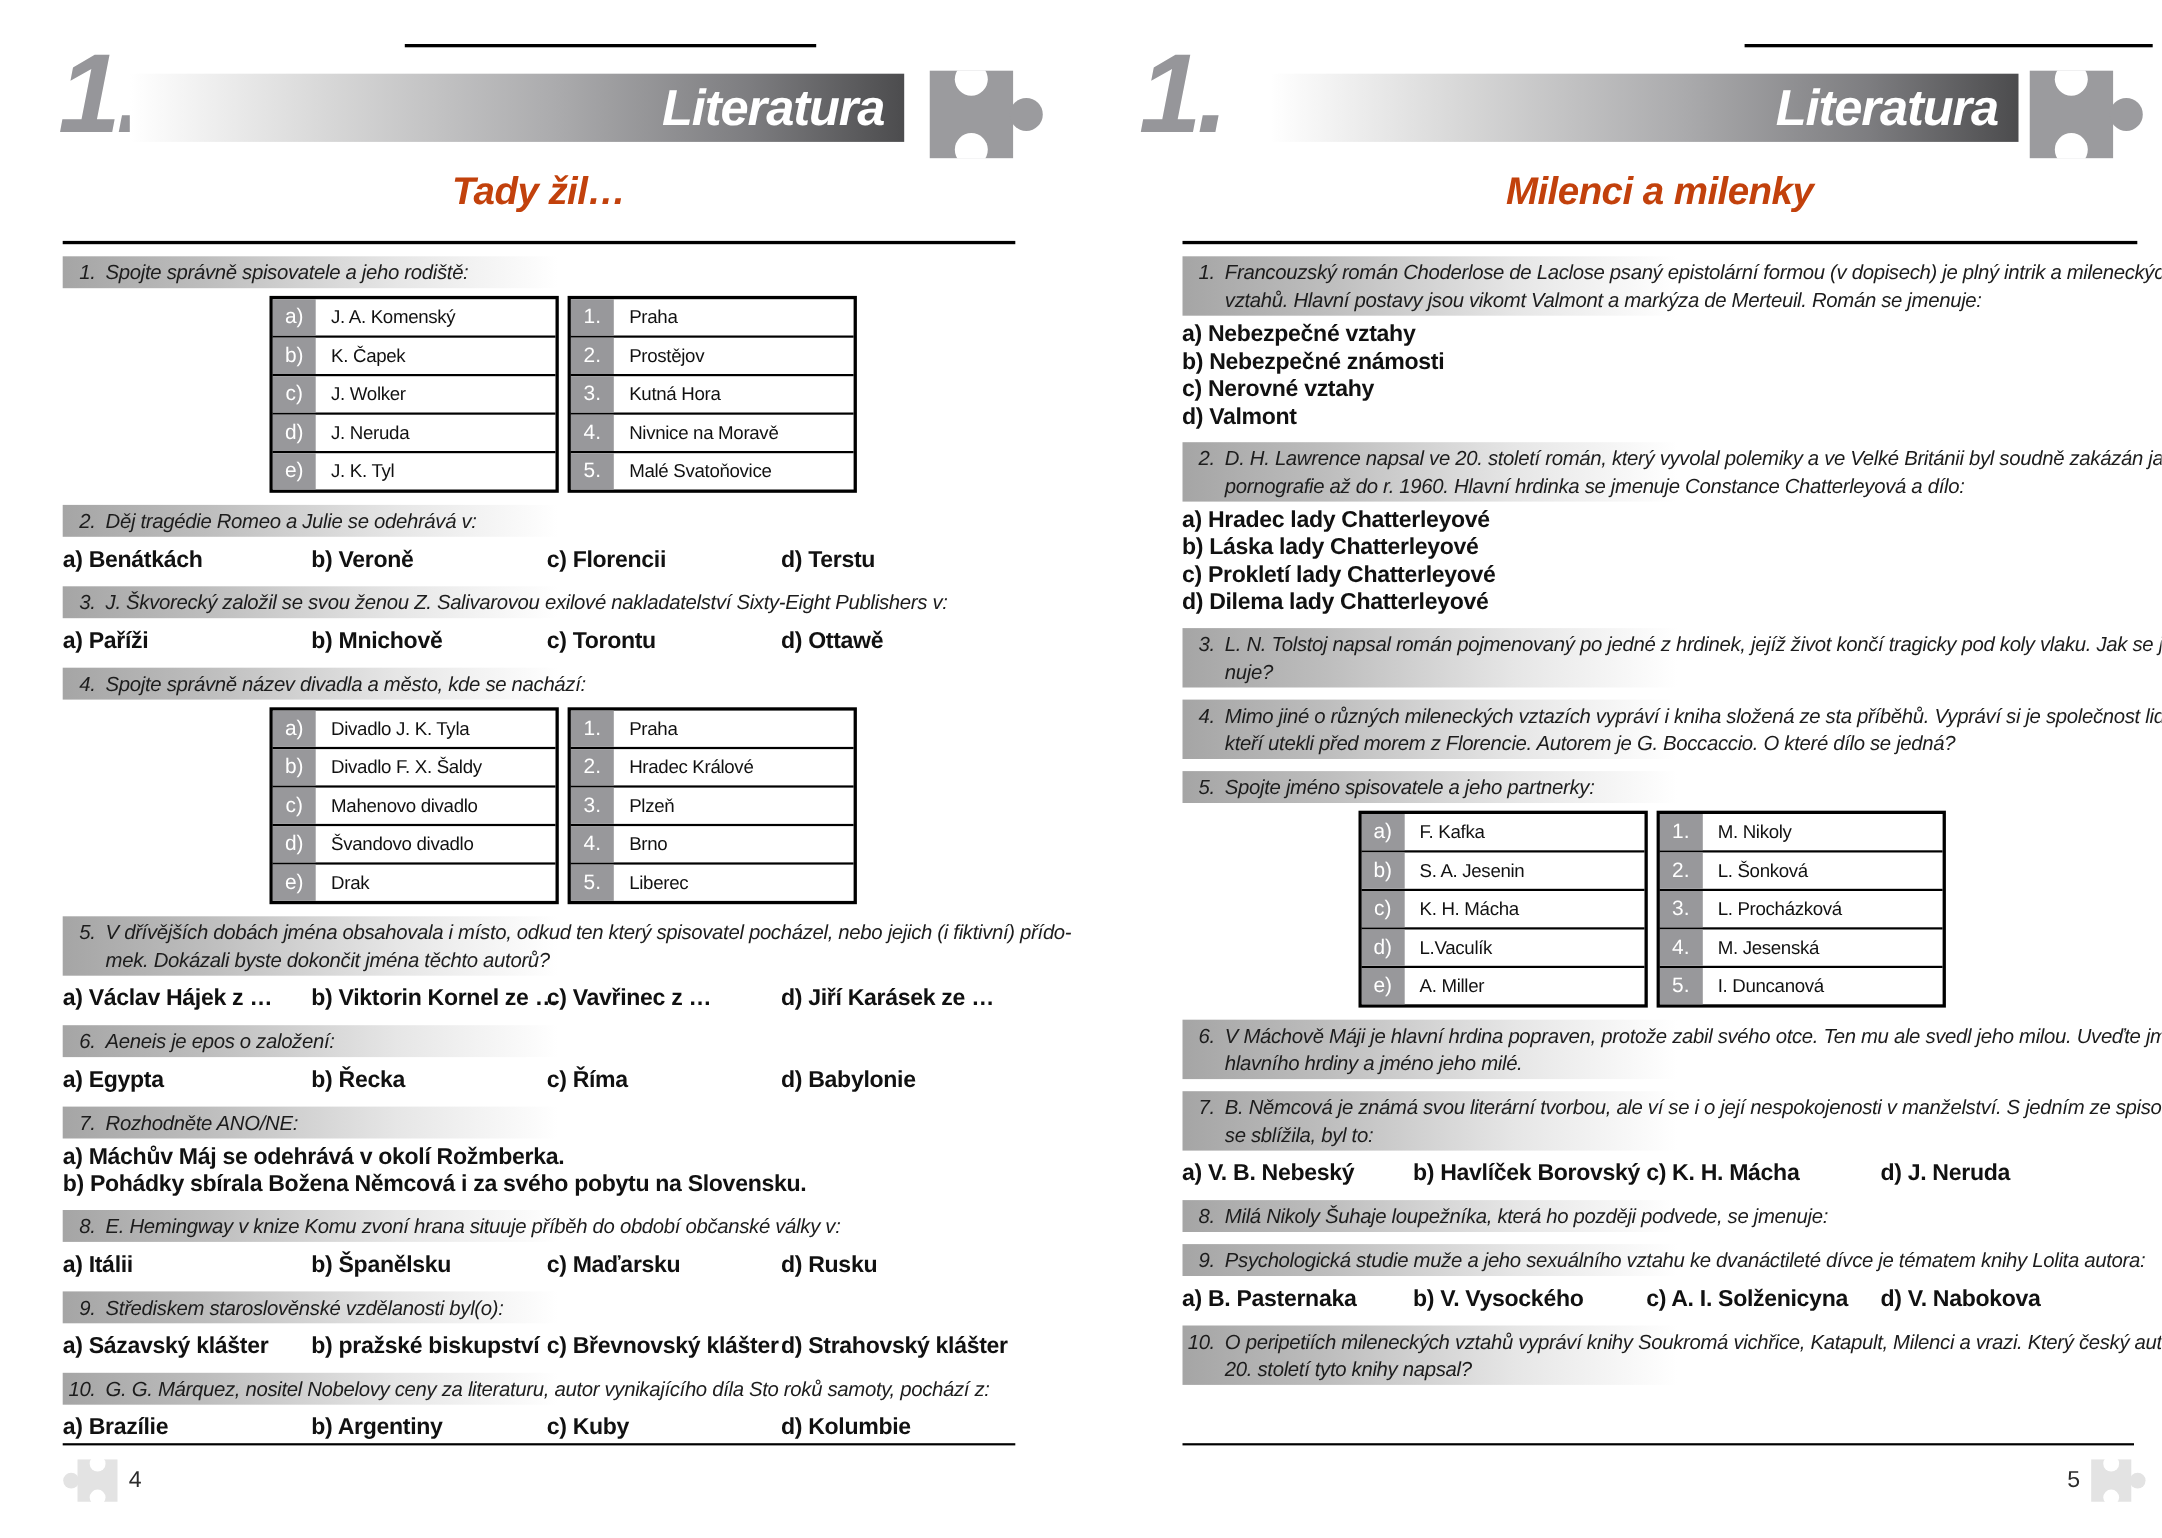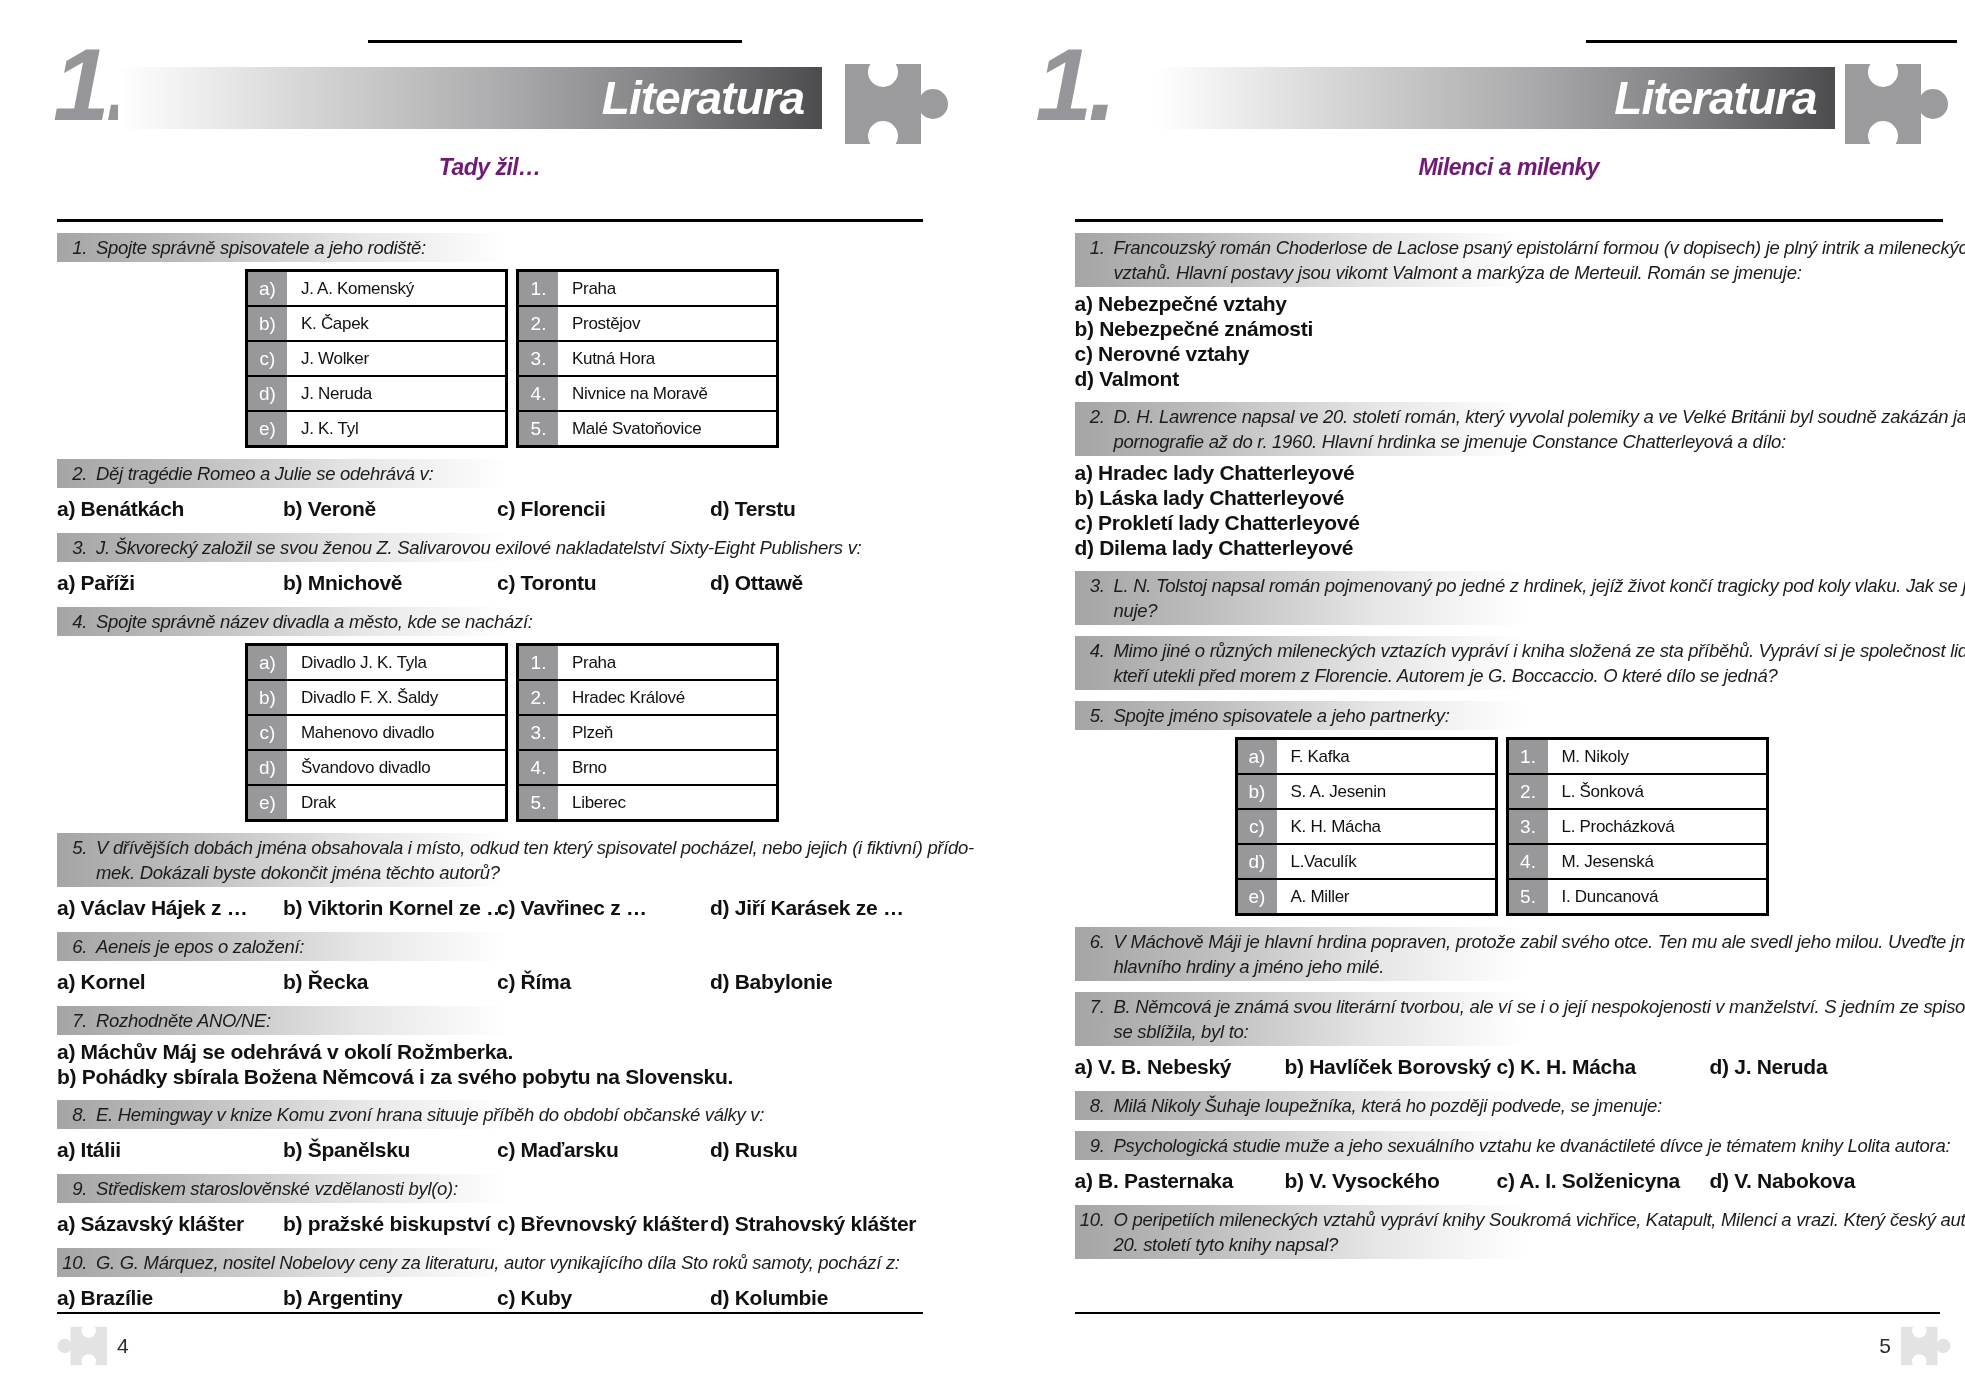--- a/index.html
+++ b/index.html
@@ -13,21 +13,21 @@
   .page--right .top-rule{left:603px;width:371px;}
   .chapter-num{position:absolute;top:34px;left:53px;font-size:102px;line-height:1;font-weight:bold;font-style:italic;color:#96969a;letter-spacing:-4px;}
   .banner{position:absolute;top:67px;height:62px;background:linear-gradient(to right,#ffffff 0%,#d8d8d8 25%,#ababad 55%,#7d7d80 80%,#58585a 95%,#4c4c4e 100%);font-style:italic;}
   .page--left .banner{left:118px;width:704px;}
   .page--right .banner{left:172px;width:680px;}
   .banner-text{color:#fff;font-size:46px;font-weight:bold;text-align:right;line-height:62px;padding-right:18px;letter-spacing:-1px;}
   .puzzle-header{position:absolute;top:64px;width:104px;height:80px;}
   .page--left .puzzle-header{left:845px;}
   .page--right .puzzle-header{left:862px;}
 
-  .page-title{position:absolute;top:154px;text-align:center;font-size:23px;font-weight:bold;font-style:italic;letter-spacing:-0.5px;color:#701a75;}
+  .page-title{position:absolute;top:154px;text-align:center;font-size:35px;font-weight:bold;font-style:italic;letter-spacing:-0.5px;color:#c2410c;}
   .title-rule{position:absolute;top:219px;height:3px;background:#000;}
   .page--left .page-title,.page--left .title-rule{left:57px;right:60px;}
   .page--right .page-title,.page--right .title-rule{left:92px;right:22px;}
 
   
   .questions{position:absolute;top:233px;}
   .page--left .questions{left:57px;right:60px;}
   .page--right .questions{left:92px;right:25px;}
   .question{margin-bottom:11px;}
   .q-bar{display:flex;background:linear-gradient(to right,#a5a5a5 0%,#bdbdbd 15%,#e6e6e6 35%,#ffffff 52%);padding:2px 0;font-style:italic;font-size:18.5px;line-height:25px;color:#1c1c1c;letter-spacing:-0.3px;}
@@ -232,21 +232,21 @@
           </div>
         </div>
         <div class="question">
           <div class="q-bar">
             <span class="q-num">6.</span>
             <div class="q-text">
               <div class="q-line">Aeneis je epos o založení:</div>
             </div>
           </div>
           <div class="opts4">
-            <div class="opt">a) Kornel</div>
+            <div class="opt">a) Egypta</div>
             <div class="opt">b) Řecka</div>
             <div class="opt">c) Říma</div>
             <div class="opt">d) Babylonie</div>
           </div>
         </div>
         <div class="question">
           <div class="q-bar">
             <span class="q-num">7.</span>
             <div class="q-text">
               <div class="q-line">Rozhodněte ANO/NE:</div>

